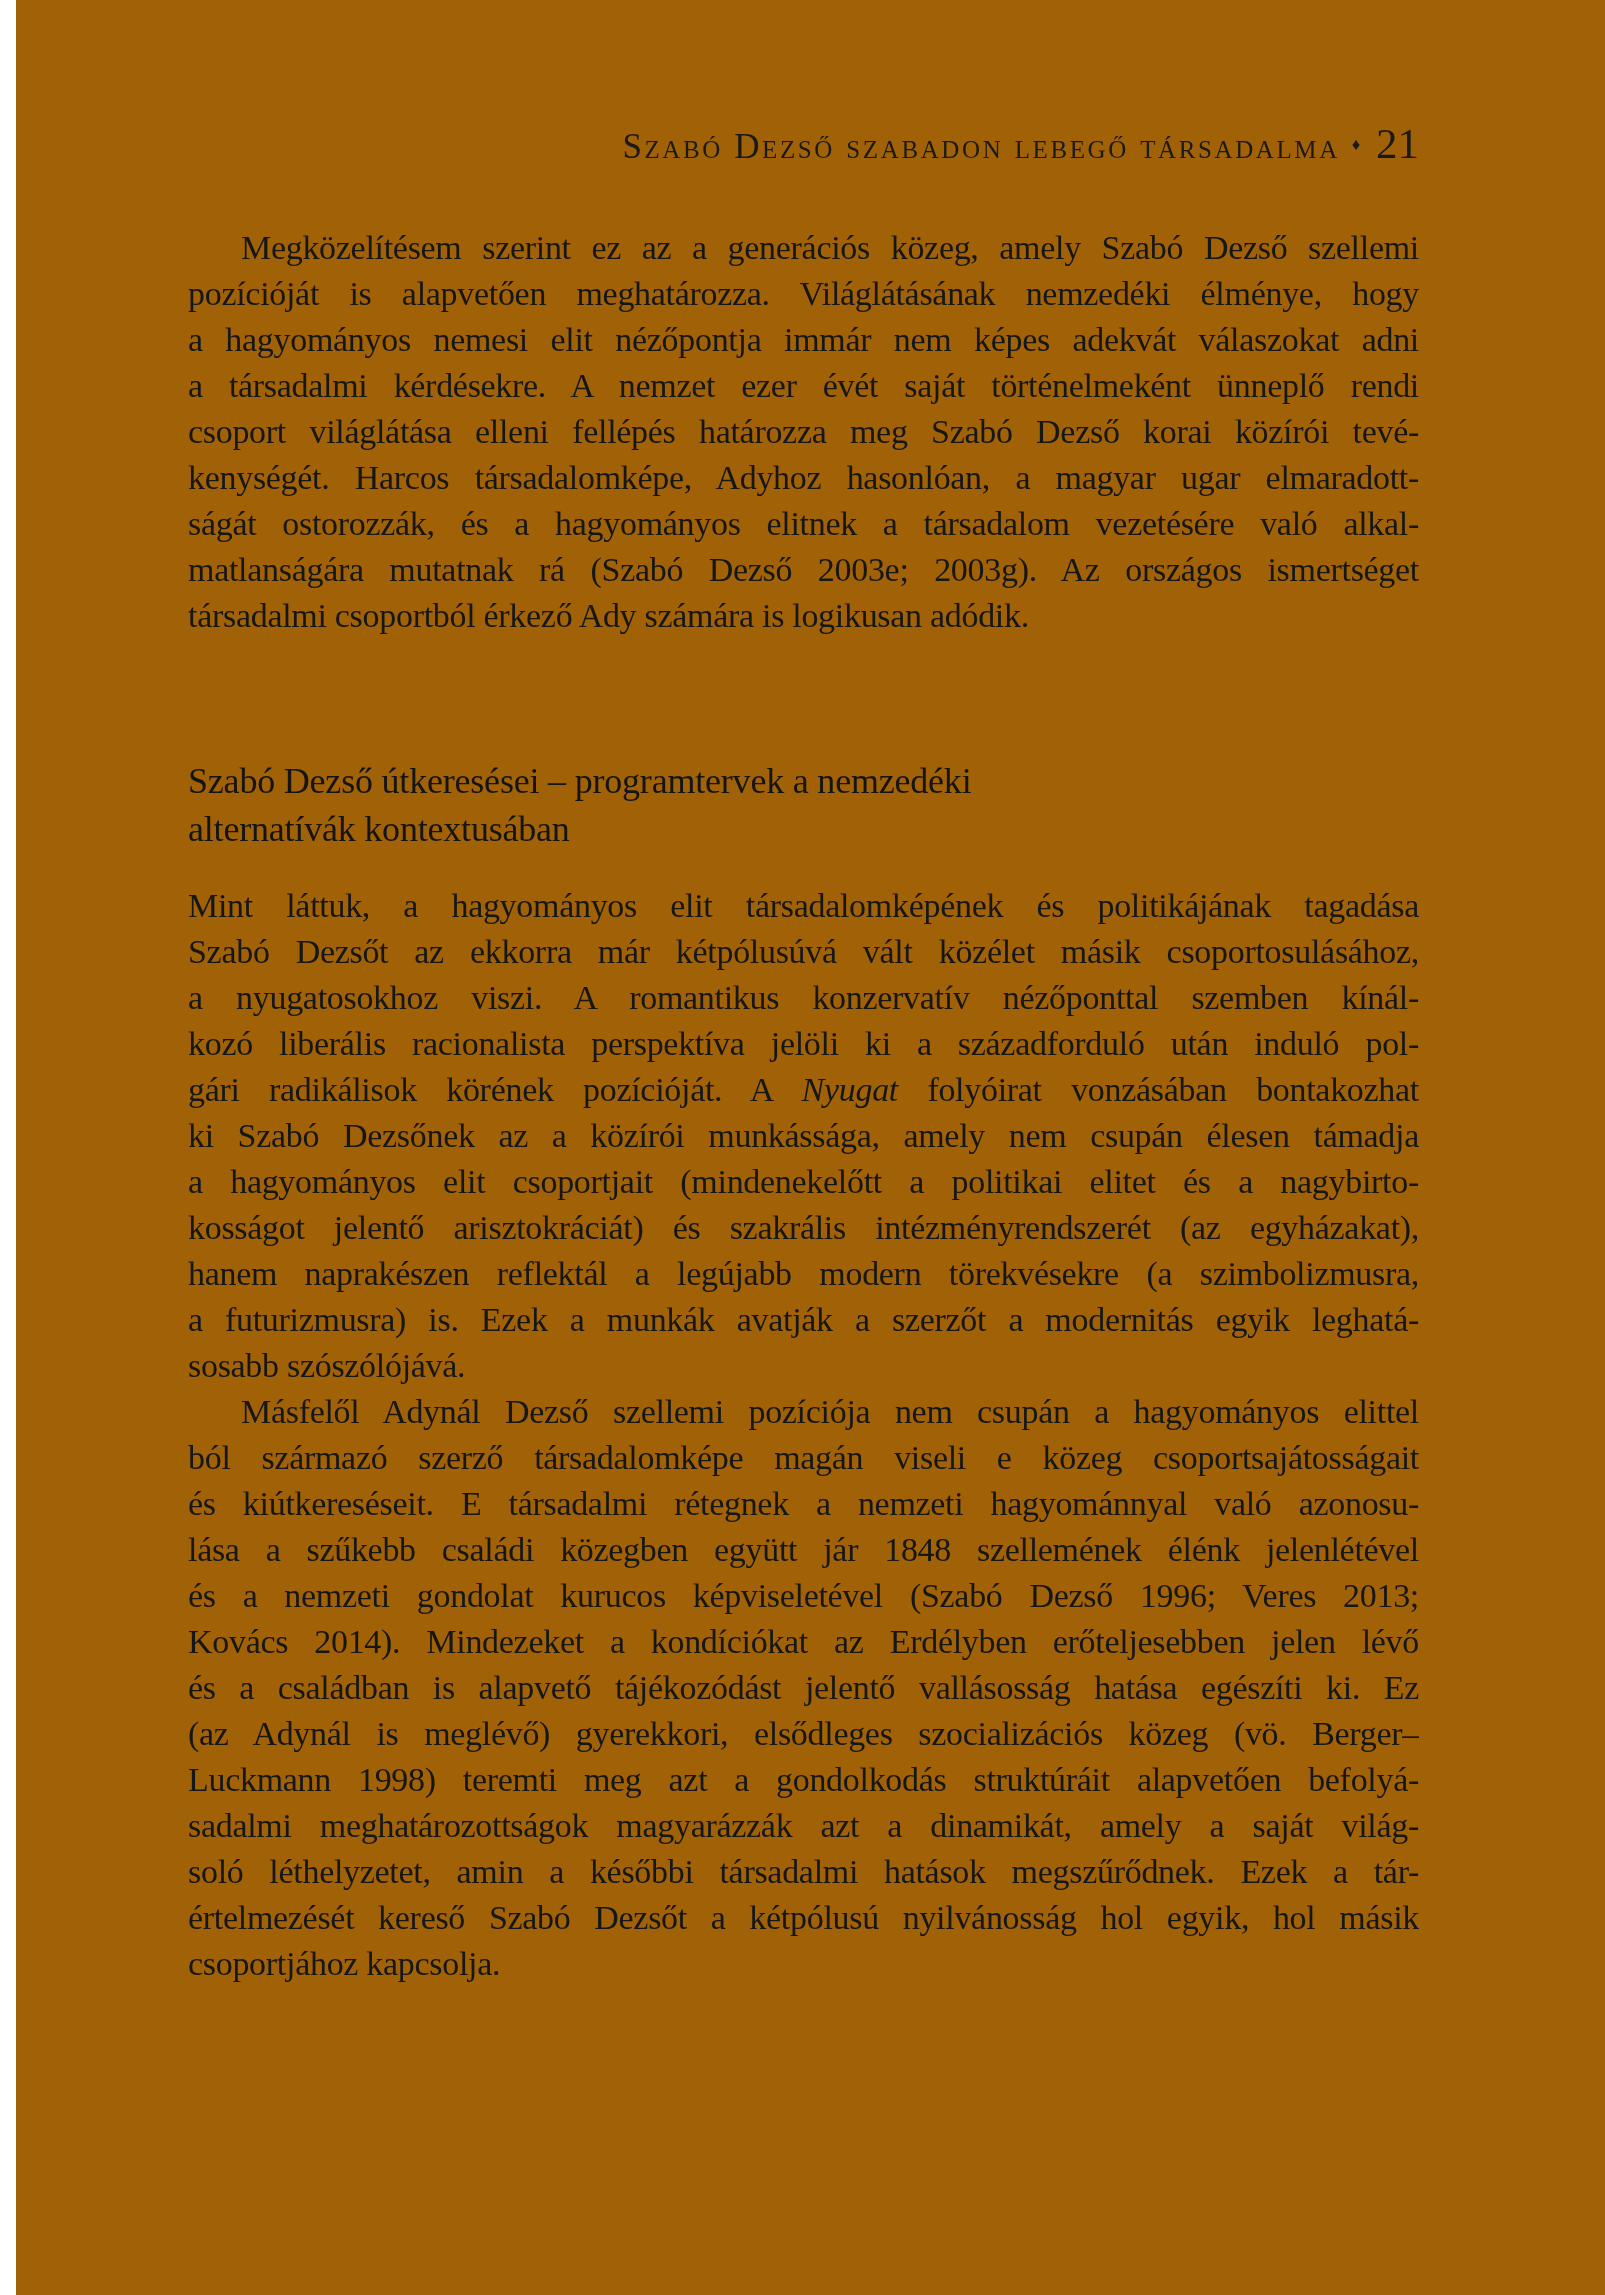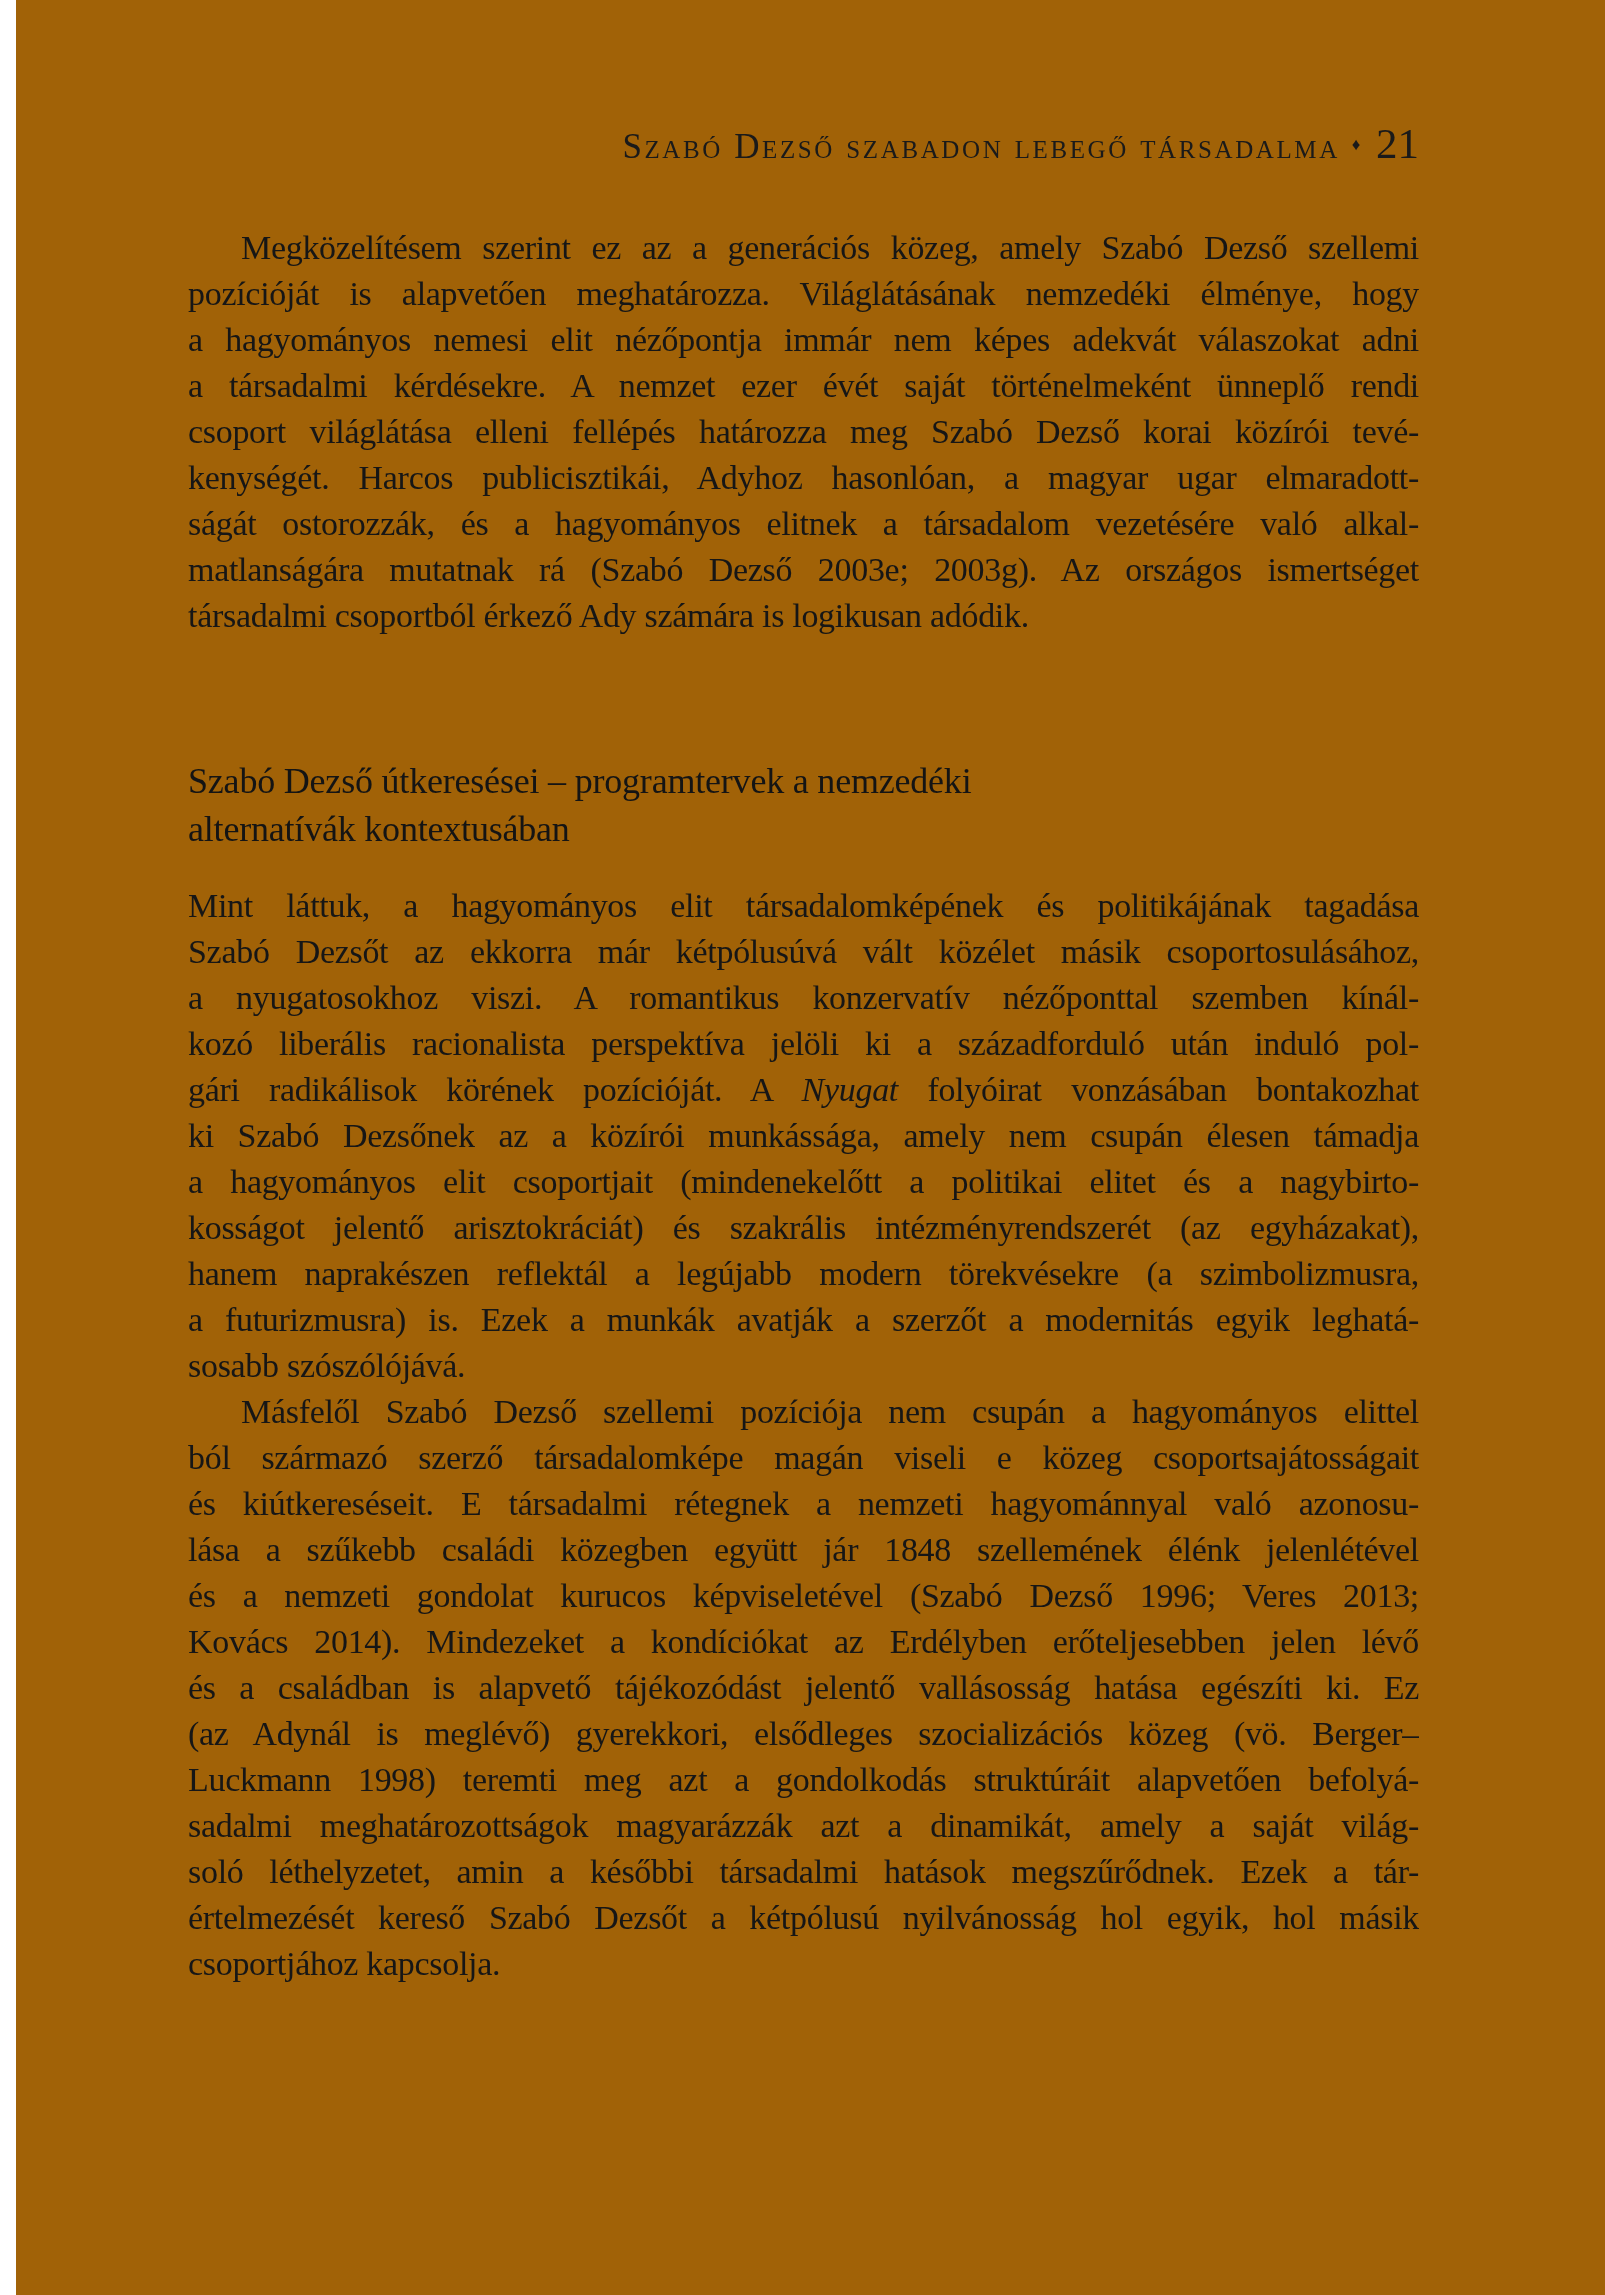--- a/index.html
+++ b/index.html
@@ -89,21 +89,21 @@
   </div>
 
   <div class="content">
 
     <div class="para">
       <div class="line indent">Megközelítésem szerint ez az a generációs közeg, amely Szabó Dezső szellemi</div>
       <div class="line">pozícióját is alapvetően meghatározza. Világlátásának nemzedéki élménye, hogy</div>
       <div class="line">a hagyományos nemesi elit nézőpontja immár nem képes adekvát válaszokat adni</div>
       <div class="line">a társadalmi kérdésekre. A nemzet ezer évét saját történelmeként ünneplő rendi</div>
       <div class="line">csoport világlátása elleni fellépés határozza meg Szabó Dezső korai közírói tevé-</div>
-      <div class="line">kenységét. Harcos publicisztikái, Adyhoz hasonlóan, a magyar ugar elmaradott-</div>
+      <div class="line">kenységét. Harcos társadalomképe, Adyhoz hasonlóan, a magyar ugar elmaradott-</div>
       <div class="line">ságát ostorozzák, és a hagyományos elitnek a társadalom vezetésére való alkal-</div>
       <div class="line">matlanságára mutatnak rá (Szabó Dezső 2003e; 2003g). Az országos ismertséget</div>
       <div class="line last">társadalmi csoportból érkező Ady számára is logikusan adódik.</div>
     </div>
 
     <div class="section-heading">
       <div>Szabó Dezső útkeresései – programtervek a nemzedéki</div>
       <div>alternatívák kontextusában</div>
     </div>
 
@@ -115,21 +115,21 @@
       <div class="line"><span>gári radikálisok körének pozícióját. A </span><em>Nyugat</em><span> folyóirat vonzásában bontakozhat</span></div>
       <div class="line">ki Szabó Dezsőnek az a közírói munkássága, amely nem csupán élesen támadja</div>
       <div class="line">a hagyományos elit csoportjait (mindenekelőtt a politikai elitet és a nagybirto-</div>
       <div class="line">kosságot jelentő arisztokráciát) és szakrális intézményrendszerét (az egyházakat),</div>
       <div class="line">hanem naprakészen reflektál a legújabb modern törekvésekre (a szimbolizmusra,</div>
       <div class="line">a futurizmusra) is. Ezek a munkák avatják a szerzőt a modernitás egyik leghatá-</div>
       <div class="line last">sosabb szószólójává.</div>
     </div>
 
     <div class="para">
-      <div class="line indent">Másfelől Szabó Dezső szellemi pozíciója nem csupán a hagyományos elittel</div>
+      <div class="line indent">Másfelől Adynál Dezső szellemi pozíciója nem csupán a hagyományos elittel</div>
       <div class="line">ból származó szerző társadalomképe magán viseli e közeg csoportsajátosságait</div>
       <div class="line">és kiútkereséseit. E társadalmi rétegnek a nemzeti hagyománnyal való azonosu-</div>
       <div class="line">lása a szűkebb családi közegben együtt jár 1848 szellemének élénk jelenlétével</div>
       <div class="line">és a nemzeti gondolat kurucos képviseletével (Szabó Dezső 1996; Veres 2013;</div>
       <div class="line">Kovács 2014). Mindezeket a kondíciókat az Erdélyben erőteljesebben jelen lévő</div>
       <div class="line">és a családban is alapvető tájékozódást jelentő vallásosság hatása egészíti ki. Ez</div>
       <div class="line">(az Adynál is meglévő) gyerekkori, elsődleges szocializációs közeg (vö. Berger–</div>
       <div class="line">Luckmann 1998) teremti meg azt a gondolkodás struktúráit alapvetően befolyá-</div>
       <div class="line">sadalmi meghatározottságok magyarázzák azt a dinamikát, amely a saját világ-</div>
       <div class="line">soló léthelyzetet, amin a későbbi társadalmi hatások megszűrődnek. Ezek a tár-</div>

